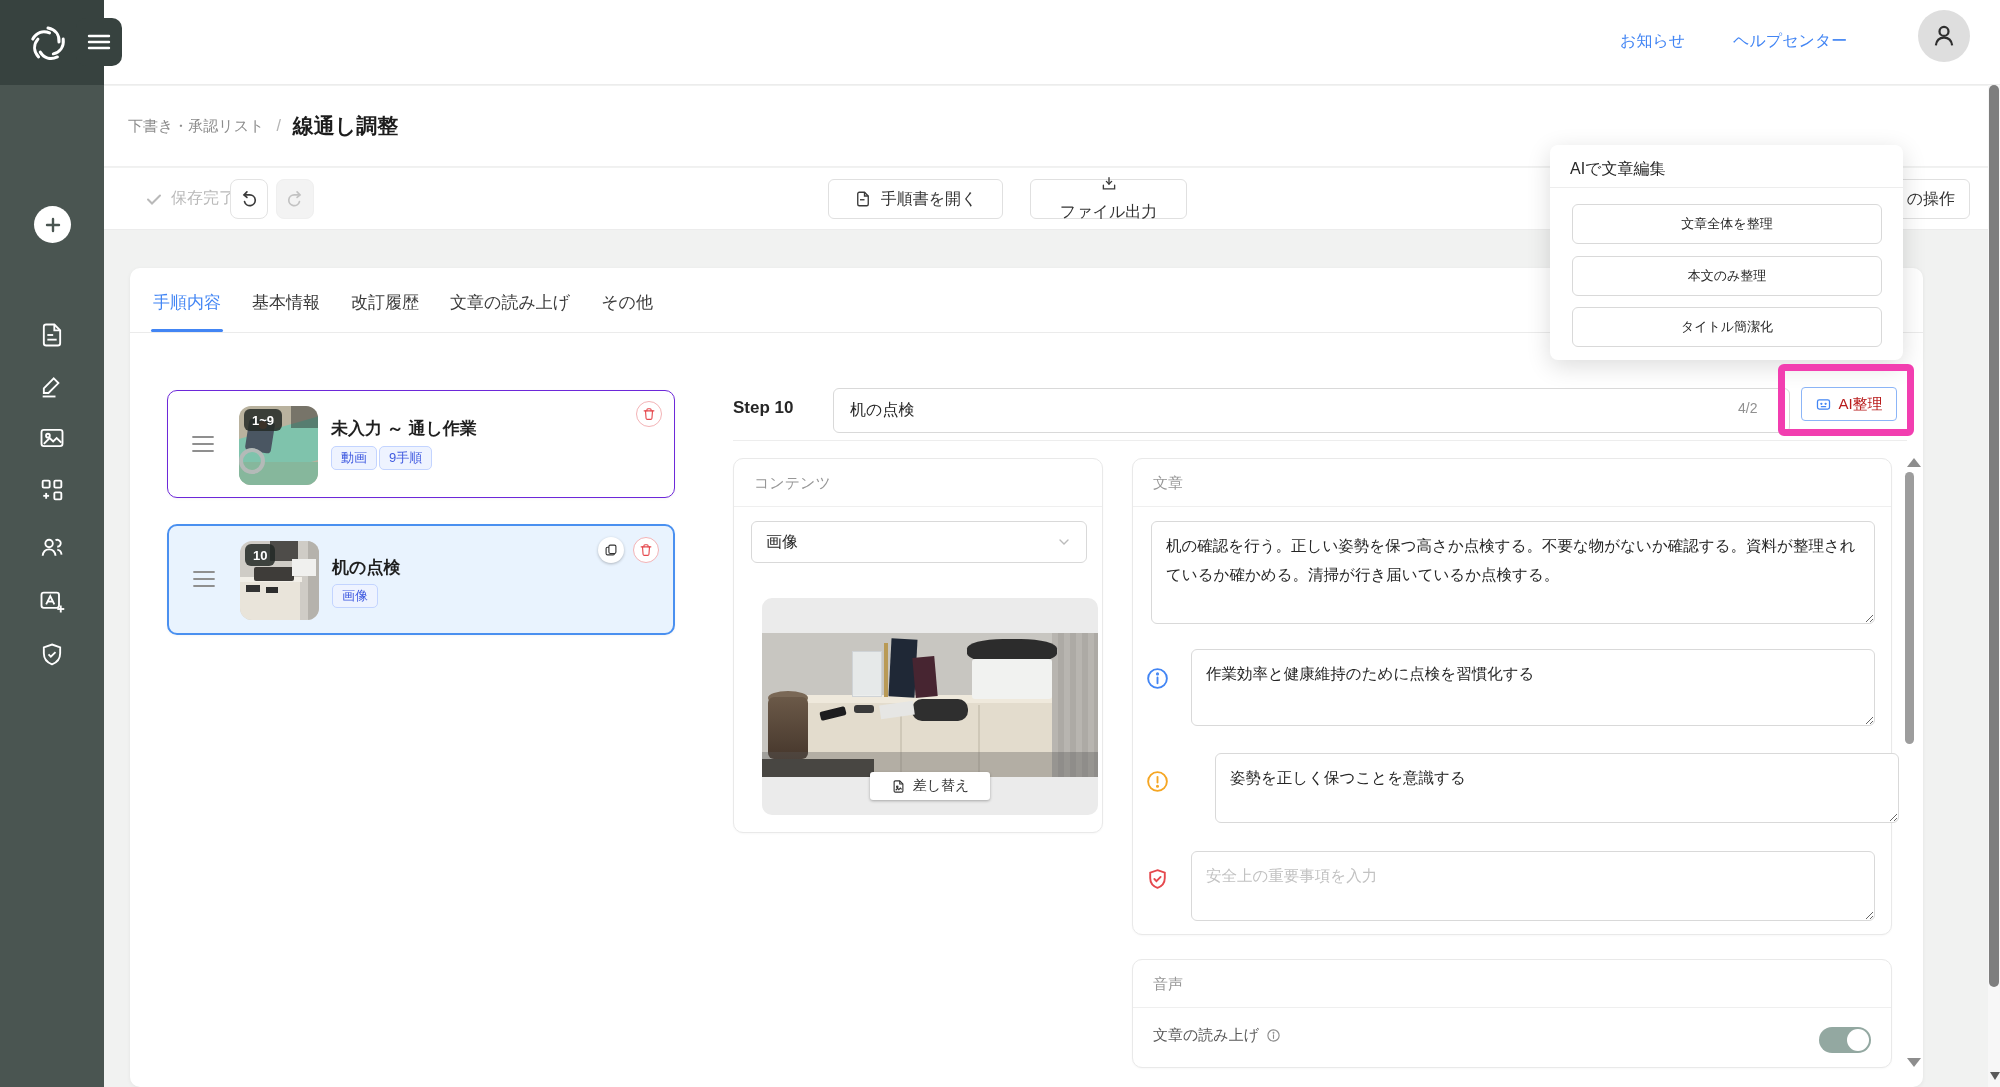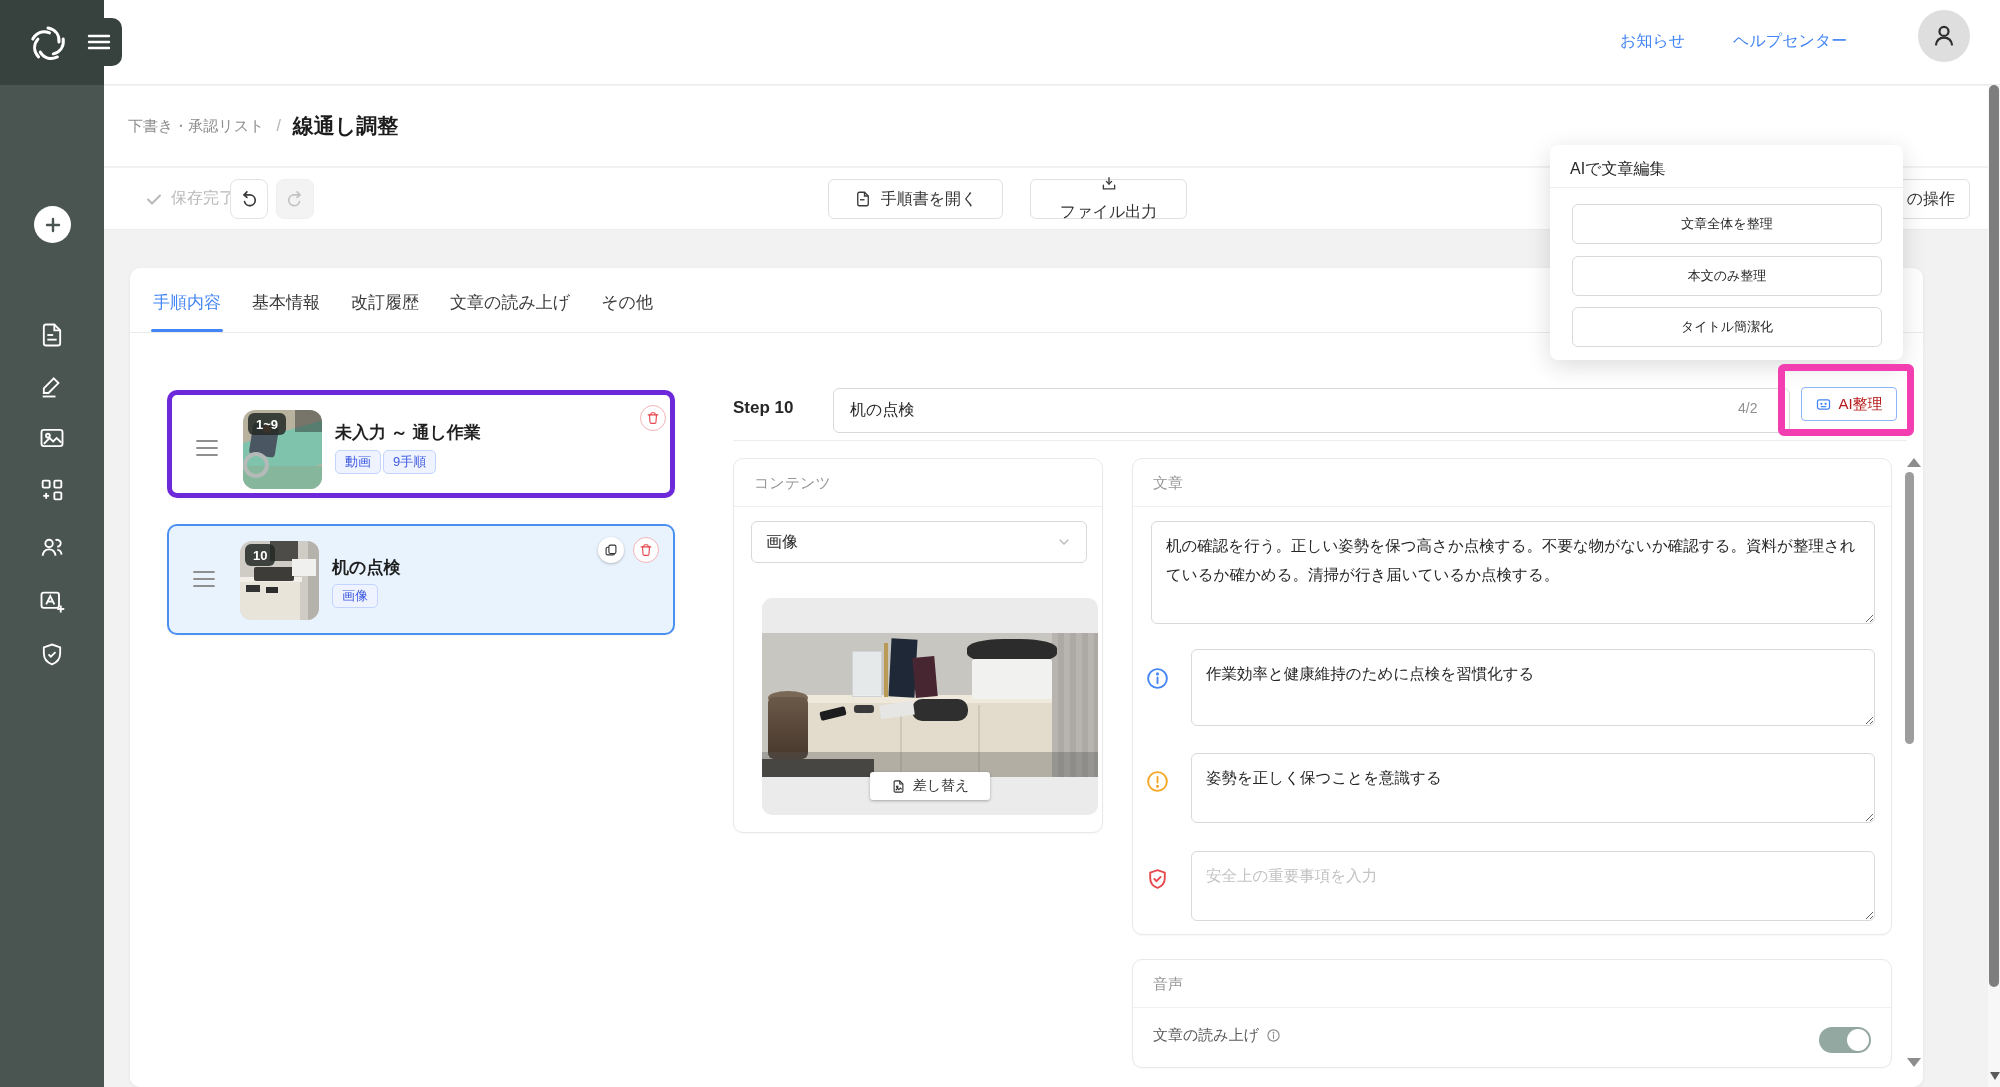--- a/index.html
+++ b/index.html
@@ -49,21 +49,21 @@
   
   .main-card { position:absolute; left:130px; top:268px; width:1793px; height:819px; background:#fff; border-radius:10px;
                box-shadow:0 1px 4px rgba(0,0,0,.06); }
   .tabs { position:absolute; left:21px; top:19px; height:45px; display:flex; gap:27px; }
   .tab { position:relative; font-size:17px; color:#3a3a3a; padding:4px 2px 0 2px; cursor:pointer; }
   .tab.active { color:#4285f4; }
   .tab.active::after { content:""; position:absolute; left:0; right:0; bottom:0; height:3px; background:#4285f4; border-radius:2px; }
   .card-divider { position:absolute; left:0; right:0; top:64px; height:1px; background:#ebebeb; }
 
   
-  .step-card { position:absolute; left:37px; width:508px; background:#fff; border:5px solid #6d28d9; border-radius:10px;
+  .step-card { position:absolute; left:37px; width:508px; background:#fff; border:1px solid #6d28d9; border-radius:10px;
                box-shadow:0 1px 3px rgba(0,0,0,.04); cursor:pointer; }
   .sc-1 { top:122px; height:108px; }
   .sc-2 { top:256px; height:111px; border:2px solid #4a90f0; background:#e9f3fe; }
   .drag-handle { position:absolute; left:22px; top:42px; width:26px; height:22px; cursor:grab; }
   .thumb { position:absolute; left:71px; top:15px; width:79px; height:79px; border-radius:12px; overflow:hidden; }
   .thumb i { position:absolute; display:block; }
   .num-badge { position:absolute; left:5px; top:3px; height:22px; min-width:30px; padding:0 8px; background:rgba(35,41,38,.85);
                border-radius:6px; color:#fff; font-size:13px; font-weight:bold; display:flex; align-items:center; justify-content:center; }
   .sc-title { position:absolute; left:163px; font-size:17px; font-weight:bold; color:#1f1f1f; }
   .sc-1 .sc-title { top:26px; } .sc-2 .sc-title { top:30px; }
@@ -142,21 +142,21 @@
   .replace-btn { position:absolute; left:108px; top:174px; width:120px; height:28px; background:#fff; border-radius:3px;
                  box-shadow:0 1px 3px rgba(0,0,0,.3); display:flex; align-items:center; justify-content:center; gap:7px;
                  font-size:14px; color:#333; cursor:pointer; z-index:2; }
 
   textarea { position:absolute; border:1px solid #d9d9d9; border-radius:6px; padding:10px 14px; font-size:15.5px; line-height:1.85;
              color:#262626; font-family:inherit; resize:vertical; background:#fff; }
   textarea::placeholder { color:#c2c2c2; }
   .ta-main { left:18px; top:62px; width:724px; height:103px; }
   .ta-row { left:58px; width:684px; }
   .ta-hint { top:190px; height:77px; }
-  .ta-caution { top:294px; height:70px; }
+  .ta-caution { top:294px; height:70px;margin-left:24px; }
   .ta-safety { top:392px; height:70px; }
   .row-icon { position:absolute; left:12px; width:25px; height:25px; }
   .ri-hint { top:207px; } .ri-caution { top:310px; } .ri-safety { top:408px; }
 
   .audio-row-label { position:absolute; left:20px; top:66px; display:flex; align-items:center; gap:7px; font-size:15px; color:#595959; }
   .toggle { position:absolute; left:686px; top:67px; width:52px; height:26px; border-radius:13px; background:#93a8a1; cursor:pointer; }
   .toggle .knob { position:absolute; right:2px; top:2px; width:22px; height:22px; border-radius:50%; background:#fff; }
 
   
   .inner-scroll-up, .inner-scroll-down { position:absolute; left:1777px; width:0; height:0;

